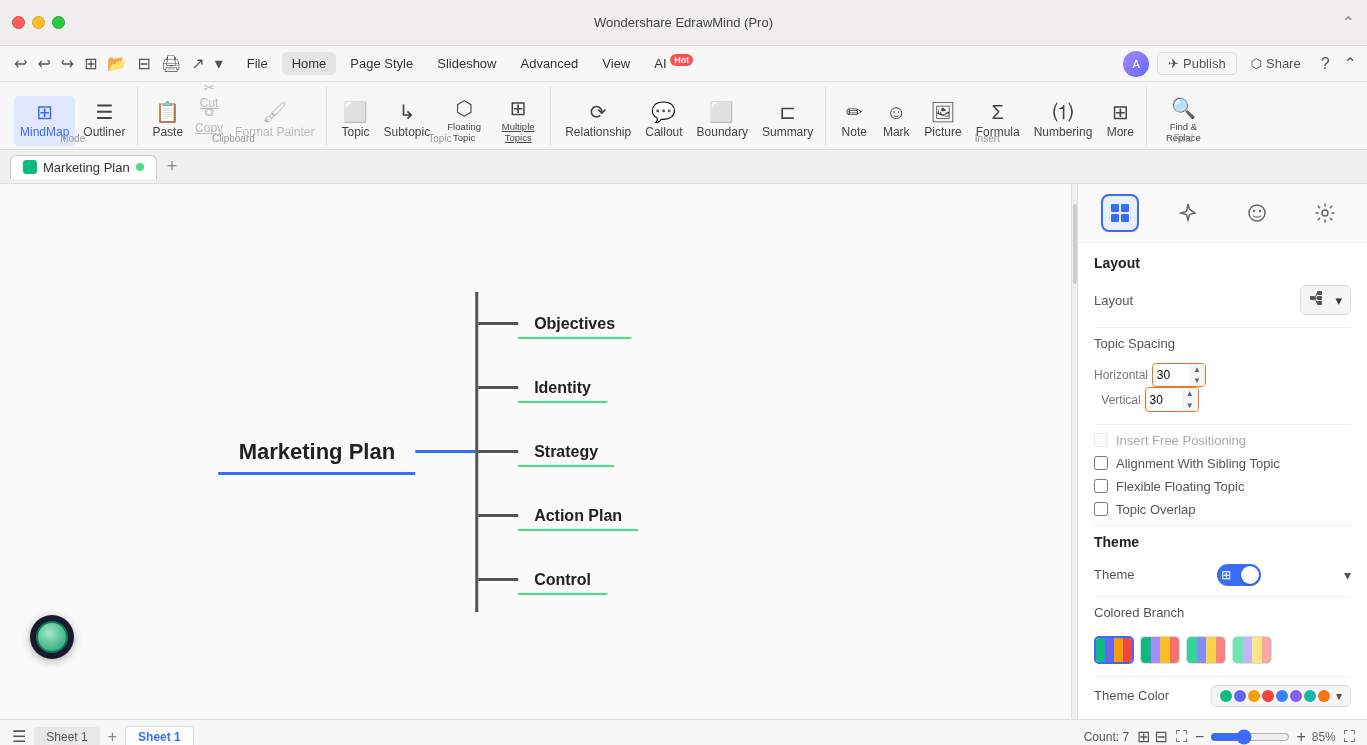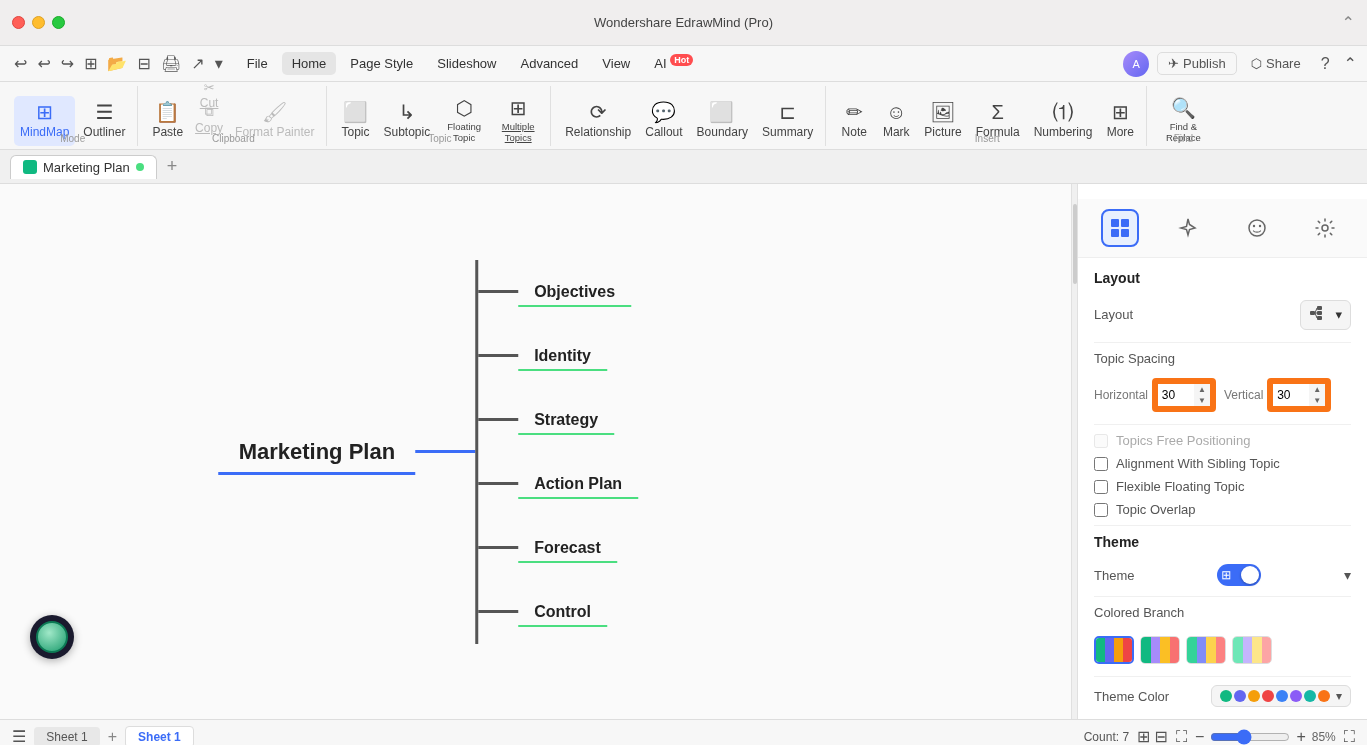--- a/index.html
+++ b/index.html
@@ -258,21 +258,20 @@
     }
 
     
     #right-panel {
       width: 290px;
       background: white;
       border-left: 1px solid #e0e0e0;
       display: flex;
       flex-direction: column;
       overflow-y: auto;
-      justify-content: flex-end;
     }
 
     
     .panel-tabs {
       display: flex;
       align-items: center;
       justify-content: space-around;
       padding: 10px 8px;
       border-bottom: 1px solid #eee;
       background: #fafafa;
@@ -322,32 +321,33 @@
       border-radius: 6px;
       padding: 4px 8px;
       cursor: pointer;
       font-size: 13px;
     }
     .layout-icon { font-size: 16px; }
 
     .spacing-inputs {
       display: flex;
       align-items: center;
-      gap: 8px;
+      gap: 0;
+      flex-direction: column;
     }
     .spacing-field {
       display: flex;
       align-items: center;
       gap: 4px;
     }
     .spacing-label { font-size: 12px; color: #777; }
     .spacing-input-wrap {
       display: flex;
       align-items: center;
-      border: 6px solid #f97316;
+      border: 1px solid #f97316;
       border-radius: 4px;
       overflow: hidden;
       background: white;
     }
     .spacing-input-wrap input {
       width: 36px;
       border: none;
       outline: none;
       text-align: center;
       font-size: 12px;
@@ -673,24 +673,20 @@
           <div class="subtopic-connector"></div>
           <div class="subtopic-label">Identity</div>
         </div>
         <div class="subtopic-row">
           <div class="subtopic-connector"></div>
           <div class="subtopic-label">Strategy</div>
         </div>
         <div class="subtopic-row">
           <div class="subtopic-connector"></div>
           <div class="subtopic-label">Action Plan</div>
-        </div>
-        <div class="subtopic-row">
-          <div class="subtopic-connector"></div>
-          <div class="subtopic-label">Forecast</div>
         </div>
         <div class="subtopic-row">
           <div class="subtopic-connector"></div>
           <div class="subtopic-label">Control</div>
         </div>
       </div>
     </div>
 
     <div class="assistant-bubble">
       <div class="assistant-inner"></div>
@@ -783,21 +779,21 @@
               </div>
             </div>
           </div>
         </div>
       </div>
 
       <div class="panel-divider"></div>
 
       <div class="checkbox-row disabled">
         <input type="checkbox" id="bfp" disabled="" style="">
-        <label class="checkbox-label" for="bfp">Topics Free Positioning</label>
+        <label class="checkbox-label" for="bfp">Insert Free Positioning</label>
       </div>
 
       <div class="checkbox-row">
         <input type="checkbox" id="ast" style="">
         <label class="checkbox-label" for="ast">Alignment With Sibling Topic</label>
       </div>
 
       <div class="checkbox-row">
         <input type="checkbox" id="fft" style="">
         <label class="checkbox-label" for="fft">Flexible Floating Topic</label>

